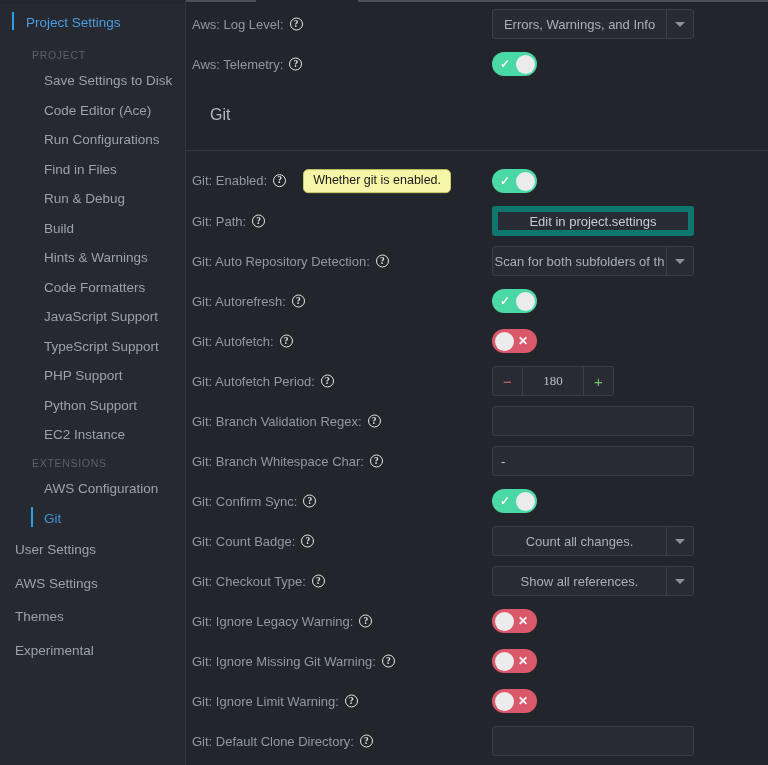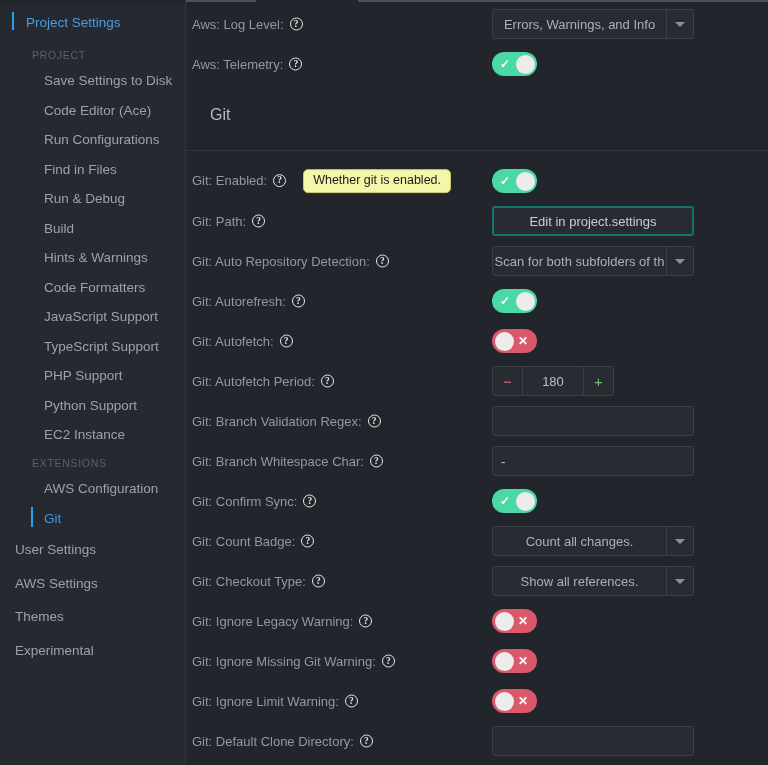--- a/index.html
+++ b/index.html
@@ -150,21 +150,21 @@
   .caret {
     width:0;height:0;
     border-left:5px solid transparent;
     border-right:5px solid transparent;
     border-top:5px solid #8d939d;
   }
 
   
   .btn {
     width: 202px; height: 30px;
-    border: 2px solid #0f766e;
+    border: 6px solid #0f766e;
     border-radius: 3px;
     background: #282b31;
     color: #c7cdd6;
     font-size: 13px;
     font-family:"Liberation Sans", sans-serif;
     display:flex; align-items:center; justify-content:center;
     cursor:pointer;
   }
 
   
@@ -193,21 +193,21 @@
     flex: 0 0 30px;
     display:flex;align-items:center;justify-content:center;
     font-size:15px; line-height:1;
     cursor:pointer;
   }
   .stepper .sbtn.minus { color:#e0707f; border-right:1px solid #3b3f47; }
   .stepper .sbtn.plus  { color:#6dc46d; border-left:1px solid #3b3f47; }
   .stepper .sval {
     flex:1 1 auto;
     display:flex;align-items:center;justify-content:center;
-    font-size:13px; color:#b9c0ca;
+    font-size:13px; color:#b9c0ca;font-family:Liberation Serif, serif;
   }
 
   
   .section-head {
     font-size: 16px;
     color: #b4bac4;
     padding: 0 0 0 24px;
   }
   .divider { height:1px; background:#34373e; width:582px; }
 

